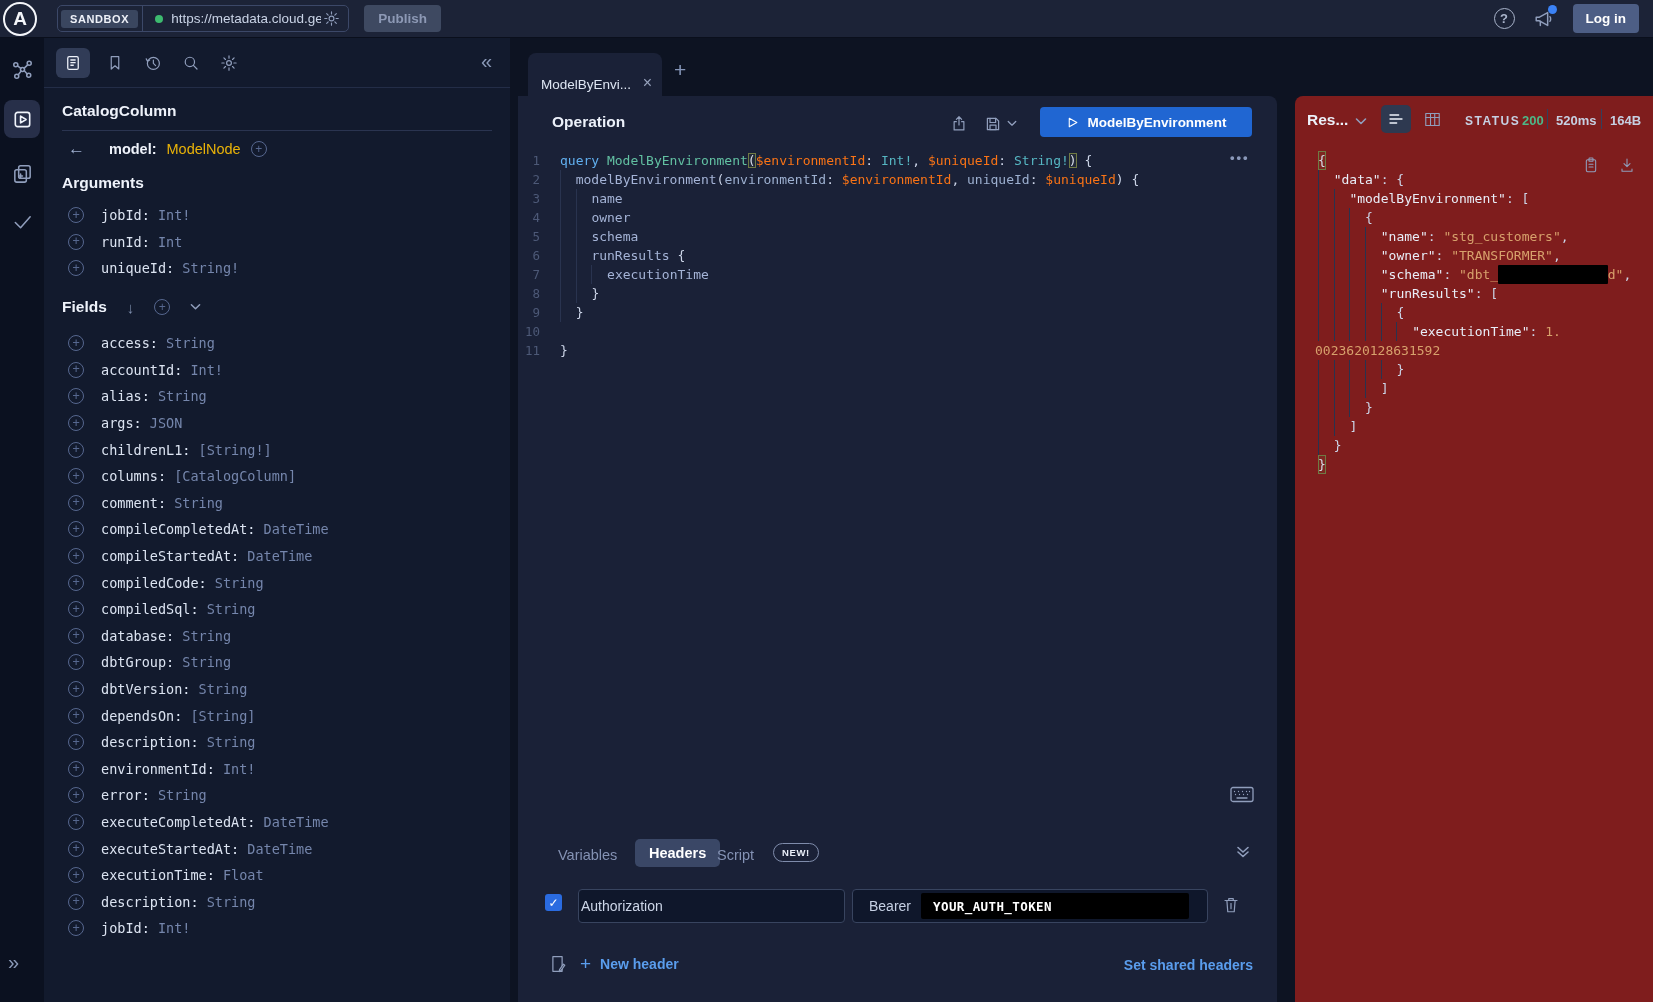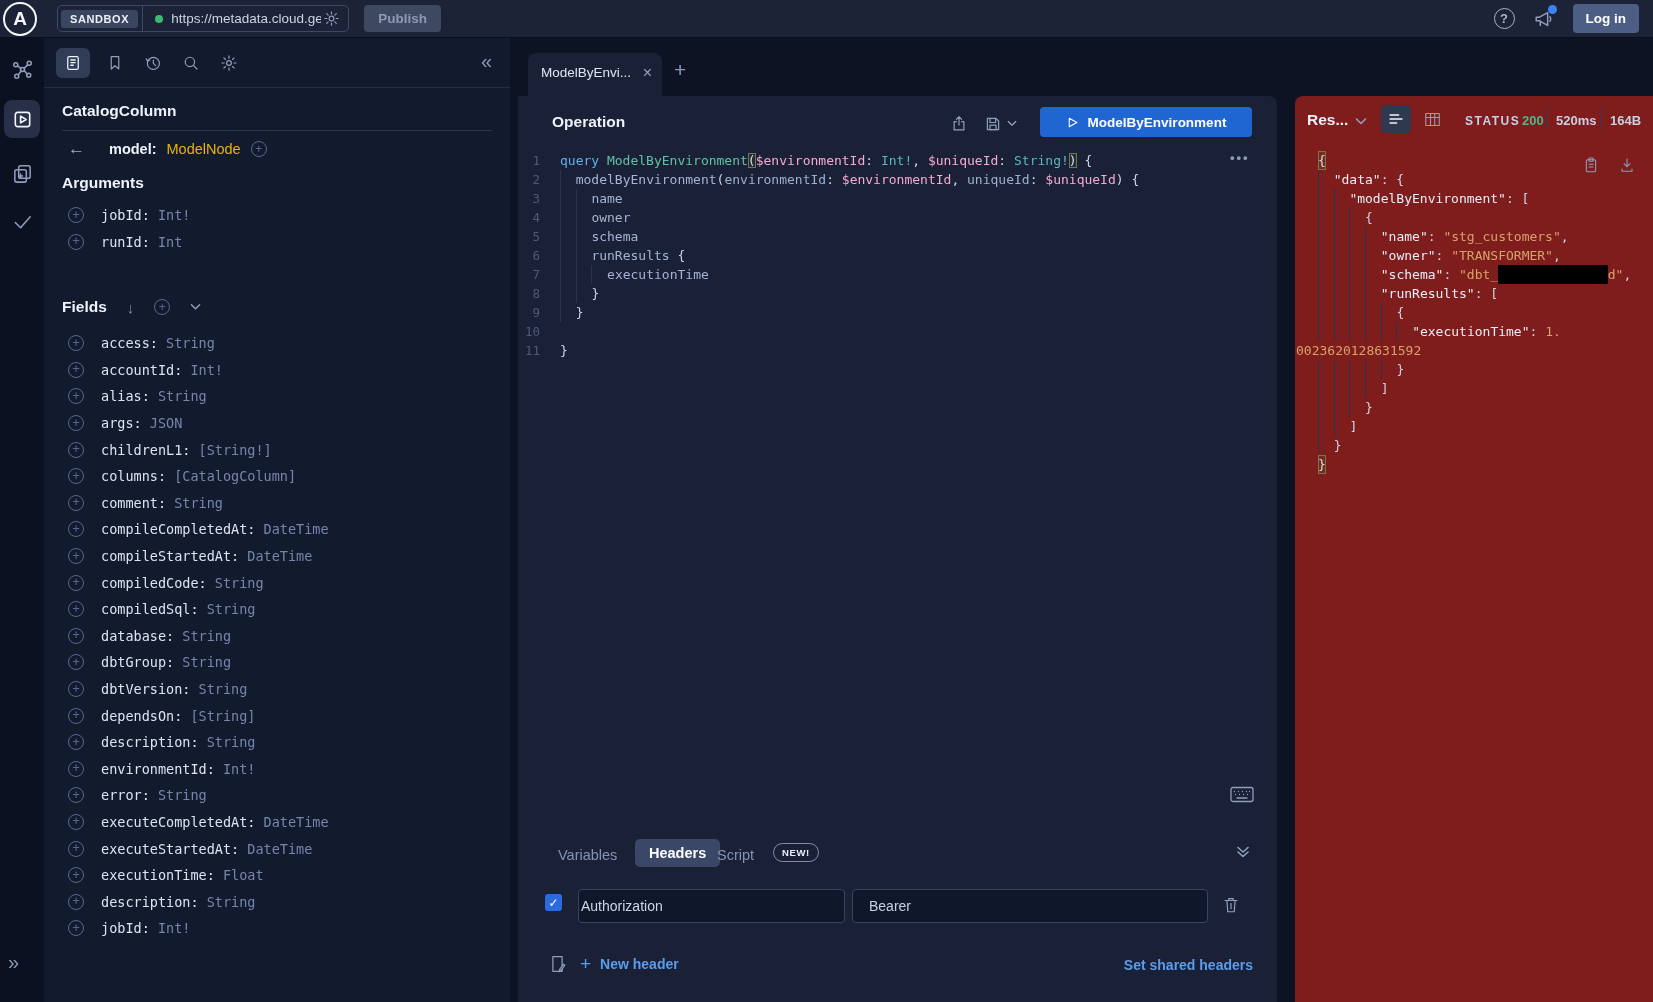--- a/index.html
+++ b/index.html
@@ -62,41 +62,41 @@
   .docrow, .fieldrow { display:flex; align-items:center; height:26.6px;
            font-family:"DejaVu Sans Mono", monospace; font-size:13.5px; }
   .docrow .pcirc, .fieldrow .pcirc { margin-left:24px; margin-right:17px; }
   .fname { color:#dce4f2; white-space:pre; }
   .ftype { color:#7586ac; white-space:pre; }
   .fieldshdr { position:absolute; left:18px; top:260px; display:flex; align-items:center; gap:20px; }
   .sortarrow { color:#7c8cab; font-size:15px; }
 
   
   .opTab { position:absolute; left:528px; top:53px; width:134px; height:43px; background:#1a2137;
-           border-radius:8px 8px 0 0; display:flex; align-items:center; padding:0 10px 4px 13px; }
+           border-radius:8px 8px 0 0; display:flex; align-items:flex-end; padding:0 10px 4px 13px; }
   .opTabTitle { font-size:13.5px; color:#dde5f2; }
   .opTabClose { margin-left:auto; color:#97a3bd; font-size:16px; }
   .newtab { position:absolute; left:674px; top:58px; color:#8495b8; font-size:21px; }
   .midpanel { position:absolute; left:518px; top:96px; width:759px; height:906px; background:#1a2137;
               border-radius:0 8px 0 0; overflow:hidden; }
   .optitle { position:absolute; left:34px; top:17px; font-size:15.5px; font-weight:bold; color:#ecf1fa; }
   .opicons { position:absolute; left:432px; top:18px; display:flex; align-items:center; gap:16px; }
   .runbtn { position:absolute; left:522px; top:11px; width:212px; height:30px; background:#2066d2; border:none;
             border-radius:4px; color:#fff; font-weight:bold; font-size:13.5px;
             display:flex; align-items:center; justify-content:center; gap:9px; }
   .dotsmenu { position:absolute; left:712px; top:54px; color:#8a98b9; font-size:13px; letter-spacing:2px; font-weight:bold; }
   .editor { position:absolute; left:0; top:55px; width:759px; }
   .codeline { display:flex; height:19px; line-height:19px;
               font-family:"DejaVu Sans Mono", monospace; font-size:13px; }
   .ln { width:42px; min-width:42px; text-align:right; padding-right:20px; color:#4d5977; font-size:12.5px; }
   .lc { white-space:pre; }
   .ig { display:inline-block; width:15.7px; height:19px; border-left:1px solid #29334f; vertical-align:top; }
   .tk-kw { color:#61afef; }
   .tk-op { color:#62c0a2; }
-  .tk-v  { color:#f9a8d4; }
+  .tk-v  { color:#f97316; }
   .tk-ty { color:#56b6c2; }
   .tk-f  { color:#a4b3d6; }
   .tk-a  { color:#9db0d0; }
   .tk-p  { color:#ccd5e8; }
   .tk-hlb { color:#d6dcea; outline:1px solid #6f7a44; outline-offset:-1px; background:rgba(120,130,70,.10); }
   .tk-k { color:#e8edf7; }
   .tk-s, .tk-num { color:#d7a16c; }
   .tk-redact { background:#000; color:#000; border-radius:1px; }
   .kbicon { position:absolute; left:712px; top:690px; }
   .middivider { position:absolute; left:0; top:733px; width:759px; height:1px; background:#2a3450; }
@@ -140,21 +140,21 @@
   .statuslbl { position:absolute; left:170px; top:18px; font-size:12px; font-weight:bold; letter-spacing:1.5px; color:#c6d0e2; }
   .statusval { position:absolute; left:227px; top:17px; font-size:13px; font-weight:bold; color:#4db888; }
   .ressep1 { position:absolute; left:252px; top:13px; width:1px; height:20px; background:#333f5c; }
   .restime { position:absolute; left:261px; top:17px; font-size:13px; font-weight:bold; color:#c6d0e2; }
   .ressep2 { position:absolute; left:306px; top:13px; width:1px; height:20px; background:#333f5c; }
   .ressize { position:absolute; left:315px; top:17px; font-size:13px; font-weight:bold; color:#c6d0e2; }
   .resicons { position:absolute; left:288px; top:60px; display:flex; gap:20px; }
   .jsonwrap { position:absolute; left:0; top:55px; width:358px; }
   .jsonline { display:flex; height:19px; line-height:19px; padding-left:23px;
               font-family:"DejaVu Sans Mono", monospace; font-size:13px; white-space:pre; }
-  .jsonline.wrapline { padding-left:1px; }
+  .jsonline.wrapline { padding-left:20px; }
 </style>
 </head>
 <body>
 
 <div id="app">
 
   <div class="topbar">
     <div class="logo">
         <span>A</span>
       </div>
@@ -269,20 +269,25 @@
         <div class="docrow">
           <span class="pcirc"></span>
           <span class="fname">jobId:</span>
           <span class="ftype"> Int!</span>
         </div>
         <div class="docrow">
           <span class="pcirc"></span>
           <span class="fname">runId:</span>
           <span class="ftype"> Int</span>
         </div>
+        <div class="docrow">
+          <span class="pcirc"></span>
+          <span class="fname">uniqueId:</span>
+          <span class="ftype"> String!</span>
+        </div>
       </div>
 
     <div class="fieldshdr">
       <span class="secheading">Fields</span>
       <span class="sortarrow">↓</span>
       <span class="pcirc"></span>
       <span>
         <svg width="11" height="8" viewBox="0 0 12 8" class="ic">
             <path d="M1.5 1.5L6 6l4.5-4.5"></path>
           </svg>
@@ -508,20 +513,21 @@
       </span>
 
       <span class="hdrcheck">
           <span>✓</span>
         </span>
       <div class="hdrkey">
           <span>Authorization</span>
         </div>
       <div class="hdrval">
         <span>Bearer</span>
+        <span class="tokenbox">YOUR_AUTH_TOKEN</span>
       </div>
       <span class="trash">
         <svg width="18" height="20" viewBox="0 0 24 26" class="ic">
             <path d="M4 7h16M9 7V4.5h6V7M6.5 7l1.2 15h8.6L17.5 7"></path>
             <path d="M12 11v7"></path>
           </svg>
       </span>
 
       <div class="btmrow">
         <span class="editraw">

